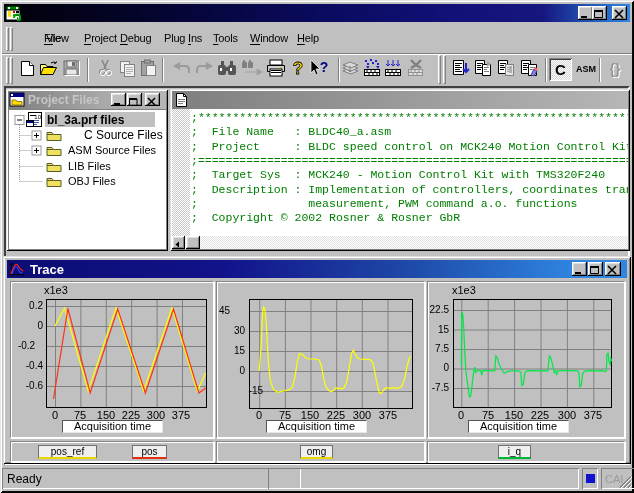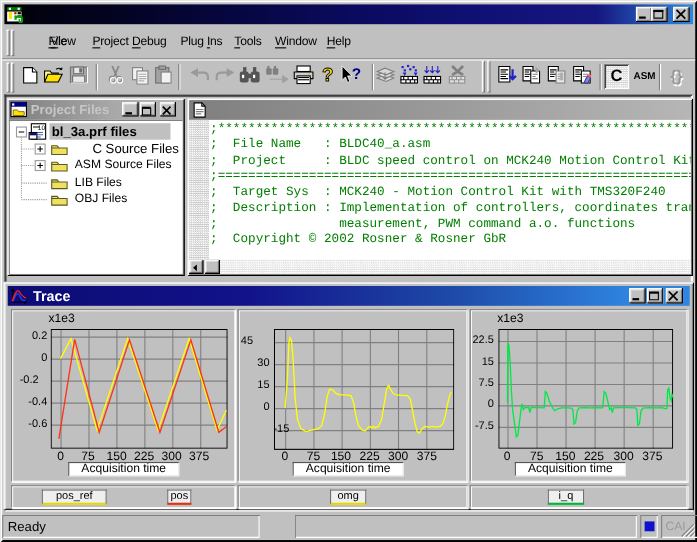--- a/index.html
+++ b/index.html
@@ -457,25 +457,25 @@
 <div class="ab ylab" style="left:419px;top:362px;width:30px;">0</div>
 <div class="ab ylab" style="left:419px;top:382px;width:30px;">-7.5</div>
 <div class="ab xlab" style="left:441px;top:409px;">0</div>
 <div class="ab xlab" style="left:468px;top:409px;">75</div>
 <div class="ab xlab" style="left:494px;top:409px;">150</div>
 <div class="ab xlab" style="left:520px;top:409px;">225</div>
 <div class="ab xlab" style="left:547px;top:409px;">300</div>
 <div class="ab xlab" style="left:573px;top:409px;">375</div>
 <div class="ab acq" style="left:468px;top:420px;">Acquisition time</div>
 <div class="ab leg" style="left:38px;top:445px;width:59px;border-bottom:2px solid #e8d800;">pos_ref</div>
-<div class="ab leg" style="left:152px;top:445px;width:22px;border-bottom:2px solid #e03010;">pos</div>
+<div class="ab leg" style="left:132px;top:445px;width:35px;border-bottom:2px solid #e03010;">pos</div>
 <div class="ab leg" style="left:300px;top:445px;width:33px;border-bottom:2px solid #e8d800;">omg</div>
 <div class="ab leg" style="left:498px;top:445px;width:33px;border-bottom:2px solid #00b838;">i_q</div>
 
-<div class="ab sunken1" style="left:2px;top:468px;width:234px;height:21px;">
+<div class="ab sunken1" style="left:2px;top:468px;width:299px;height:21px;">
       <div style="position:absolute;left:5px;top:4px;font-size:12px;color:#000;">Ready</div>
     </div>
 <div class="ab sunken1" style="left:268px;top:468px;width:311px;height:21px;"></div>
 <div class="ab sunken1" style="left:582px;top:468px;width:16px;height:21px;">
       <div style="position:absolute;left:4px;top:6px;width:9px;height:9px;background:#1111cc;"></div>
     </div>
 <div class="ab sunken1" style="left:601px;top:468px;width:49px;height:21px;">
       <div style="position:absolute;left:4px;top:5px;font-size:11px;color:#9a9a9a;">CAI</div>
     </div>
 <svg class="ab" style="left:619px;top:476px" width="13" height="13">

